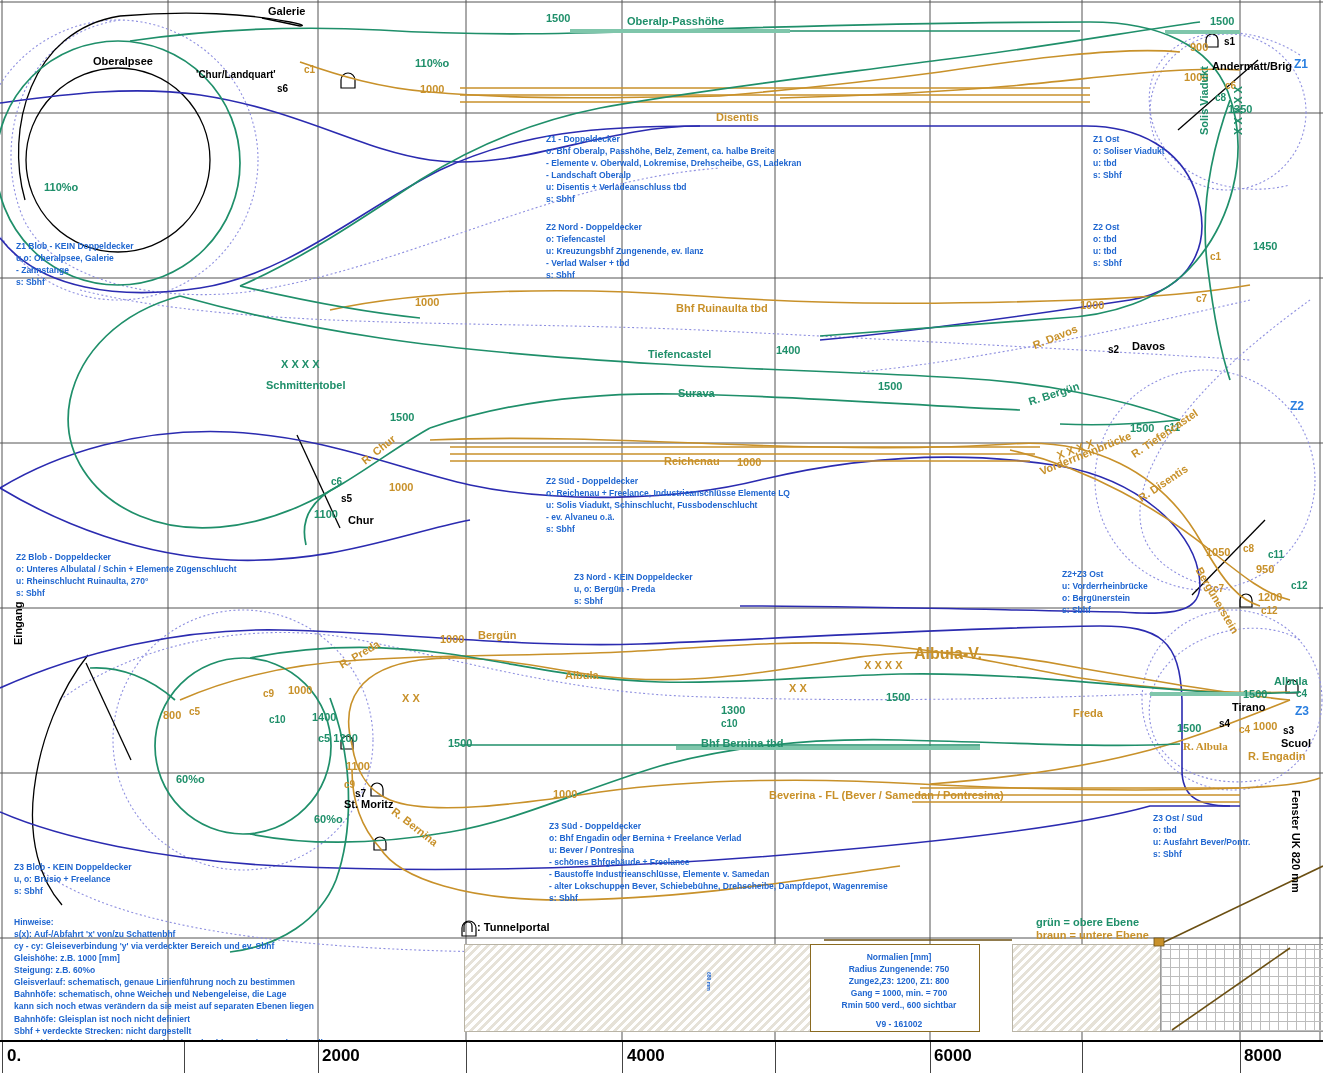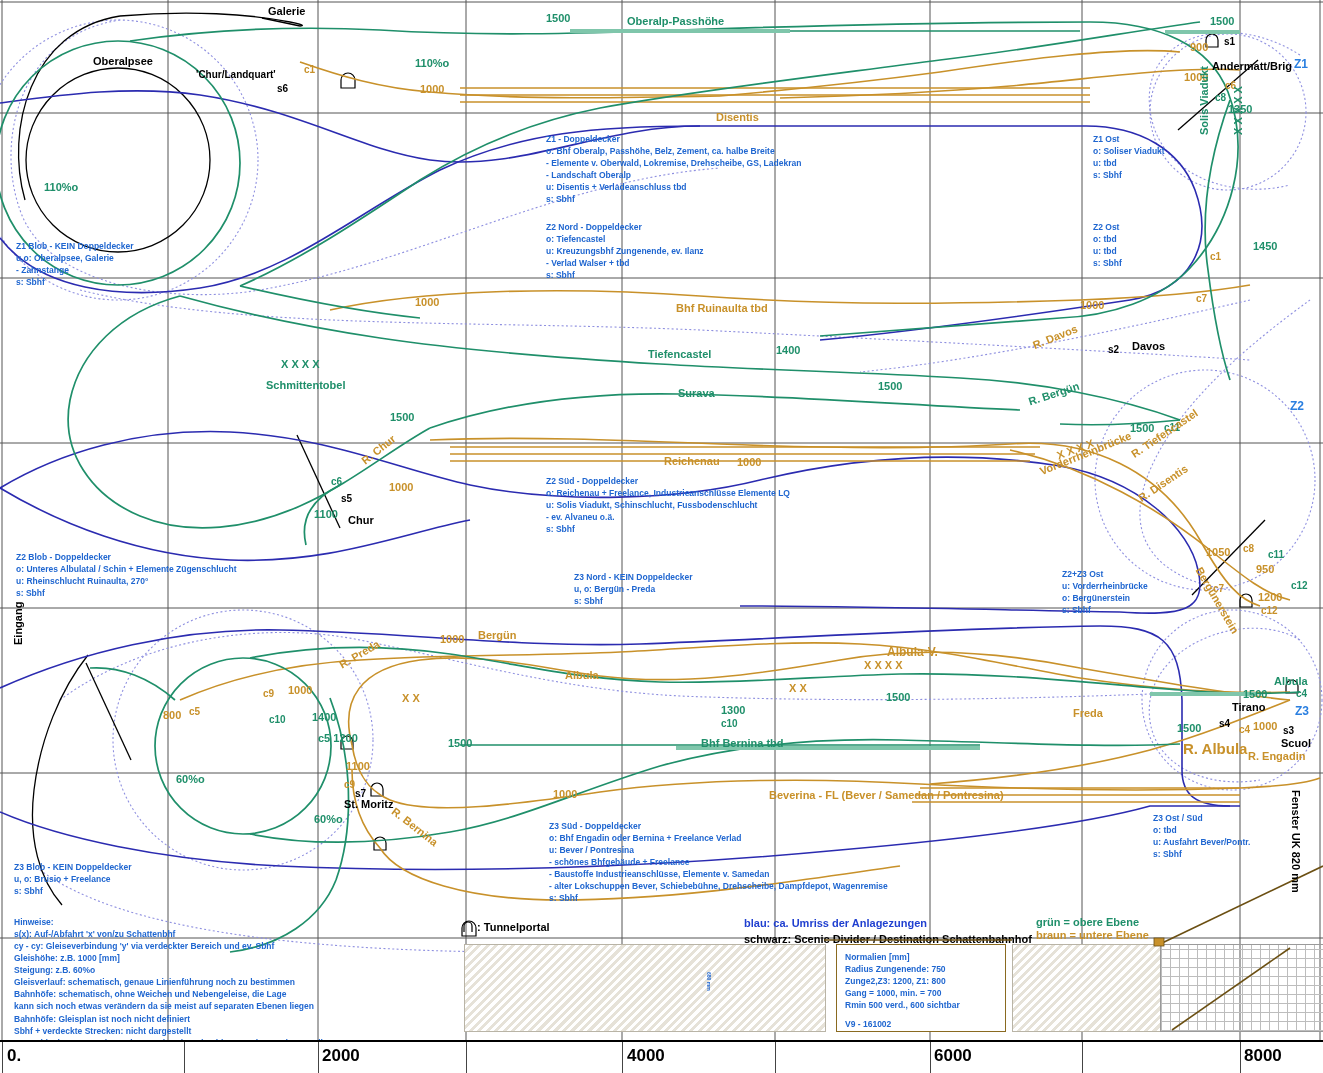--- a/index.html
+++ b/index.html
@@ -250,38 +250,38 @@
         <div class="lbl green" style="left: 312px; top: 711px; font-size: 11px;">1400</div>
         <div class="lbl green" style="left: 318px; top: 732px; font-size: 11px;">c5 1200</div>
         <div class="lbl brown" style="left: 346px; top: 760px; font-size: 11px;">1100</div>
         <div class="lbl brown" style="left: 344px; top: 779px; font-size: 10px;">c9</div>
         <div class="lbl black" style="left: 355px; top: 788px; font-size: 10px;">s7</div>
         <div class="lbl black" style="left: 344px; top: 798px; font-size: 11px;">St. Moritz</div>
         <div class="lbl green" style="left: 176px; top: 773px; font-size: 11px;">60%o</div>
         <div class="lbl green" style="left: 314px; top: 813px; font-size: 11px;">60%o</div>
         <div class="lbl brown" style="left: 397px; top: 805px; font-size: 11px; transform: rotate(38deg); transform-origin: left top;">R. Bernina</div>
         <div class="lbl brown" style="left: 789px; top: 682px; font-size: 11px;">X X</div>
-        <div class="lbl brown" style="left: 887px; top: 645px; font-size: 12px;">Albula-V.</div>
+        <div class="lbl brown" style="left: 914px; top: 645px; font-size: 16px;">Albula-V.</div>
         <div class="lbl brown" style="left: 864px; top: 659px; font-size: 11px;">X X X X</div>
         <div class="lbl green" style="left: 721px; top: 704px; font-size: 11px;">1300</div>
         <div class="lbl green" style="left: 721px; top: 718px; font-size: 10px;">c10</div>
         <div class="lbl green" style="left: 886px; top: 691px; font-size: 11px;">1500</div>
         <div class="lbl brown" style="left: 1073px; top: 707px; font-size: 11px;">Freda</div>
         <div class="lbl green" style="left: 1243px; top: 688px; font-size: 11px;">1500</div>
         <div class="lbl green" style="left: 1274px; top: 675px; font-size: 11px;">Albula</div>
         <div class="lbl green" style="left: 1296px; top: 688px; font-size: 10px;">c4</div>
         <div class="lbl black" style="left: 1232px; top: 701px; font-size: 11px; text-align: center;">Tirano</div>
         <div class="lbl blueid" style="left: 1295px; top: 704px; font-size: 12px;">Z3</div>
         <div class="lbl green" style="left: 1177px; top: 722px; font-size: 11px;">1500</div>
         <div class="lbl black" style="left: 1219px; top: 718px; font-size: 10px;">s4</div>
         <div class="lbl brown" style="left: 1239px; top: 724px; font-size: 10px;">c4</div>
         <div class="lbl brown" style="left: 1253px; top: 720px; font-size: 11px;">1000</div>
         <div class="lbl black" style="left: 1283px; top: 725px; font-size: 10px;">s3</div>
         <div class="lbl black" style="left: 1281px; top: 737px; font-size: 11px;">Scuol</div>
-        <div class="lbl brown" style="left: 1183px; top: 740px; font-size: 15px;">R. Albula</div>
+        <div class="lbl brown" style="left: 1183px; top: 740px; font-size: 11px; font-family: Liberation Serif, serif;">R. Albula</div>
         <div class="lbl brown" style="left: 1248px; top: 750px; font-size: 11px;">R. Engadin</div>
         <div class="lbl green" style="left: 448px; top: 737px; font-size: 11px;">1500</div>
         <div class="lbl green" style="left: 701px; top: 737px; font-size: 11px;">Bhf Bernina tbd</div>
         <div class="lbl brown" style="left: 553px; top: 788px; font-size: 11px;">1000</div>
         <div class="lbl brown" style="left: 769px; top: 789px; font-size: 11px;">Beverina - FL (Bever / Samedan / Pontresina)</div>
       </div>
 
     <div id="noteblocks">
         <div class="lbl blue-note" style="left: 16px; top: 240px;">
           <div>Z1 Blob - KEIN Doppeldecker</div>
@@ -380,24 +380,20 @@
 
     <div class="lbl s11 black" style="left:462px;top:921px;">
       <span style="display:inline-block;vertical-align:-2px;">
         <svg width="12" height="12" viewBox="0 0 12 12">
             <path d="M2 11 L2 5 a4 4 0 0 1 8 0 L10 11" fill="none" stroke="#000" stroke-width="1.2"></path>
           </svg>
       </span>
       <span>: Tunnelportal</span>
     </div>
 
-    <div class="lbl blue-note s11" style="left:744px;top:916px;color:#1f3fd0;font-size:11px;">
-      <div>blau: ca. Umriss der Anlagezungen</div>
-      <div style="color:#000;">schwarz: Scenic Divider / Destination Schattenbahnhof</div>
-    </div>
 
     <div class="lbl s11" style="left:1036px;top:916px;">
       <div class="green">grün = obere Ebene</div>
       <div class="brown">braun = untere Ebene</div>
     </div>
 
     <div class="hatch" style="left:464px;top:944px;width:360px;height:86px;"></div>
     <div class="hatch" style="left:1012px;top:944px;width:148px;height:86px;"></div>
     <div class="grid-ortho" style="left:1160px;top:944px;width:163px;height:86px;border:1px solid #9a9a9a;"></div>
 
@@ -405,21 +401,21 @@
       <g fill="none" stroke="#6b4f12" stroke-width="1.6">
         <line x1="824" y1="940" x2="1012" y2="940"></line>
         <path d="M1160 944 L 1323 866"></path>
         <path d="M1172 1030 L 1290 948"></path>
       </g>
       <rect x="1154" y="938" width="10" height="8" fill="#c8912a" stroke="#6b4f12" stroke-width="0.8"></rect>
     </svg>
 
     <div class="tinyvert" style="left:706px;top:972px;">680 mm</div>
 
-    <div class="legbox" style="left:836px;top:944px;width:168px;height:86px;">
+    <div class="legbox" style="left:810px;top:944px;width:168px;height:86px;text-align:center;">
       <div class="blue-note" style="padding:6px 0 0 8px;">
         <div>Normalien [mm]</div>
         <div id="norm-lines">
             <div>Radius Zungenende: 750</div>
             <div>Zunge2,Z3: 1200, Z1: 800</div>
             <div>Gang = 1000, min. = 700</div>
             <div>Rmin 500 verd., 600 sichtbar</div>
           </div>
         <div style="margin-top:7px;">V9 - 161002</div>
       </div>

